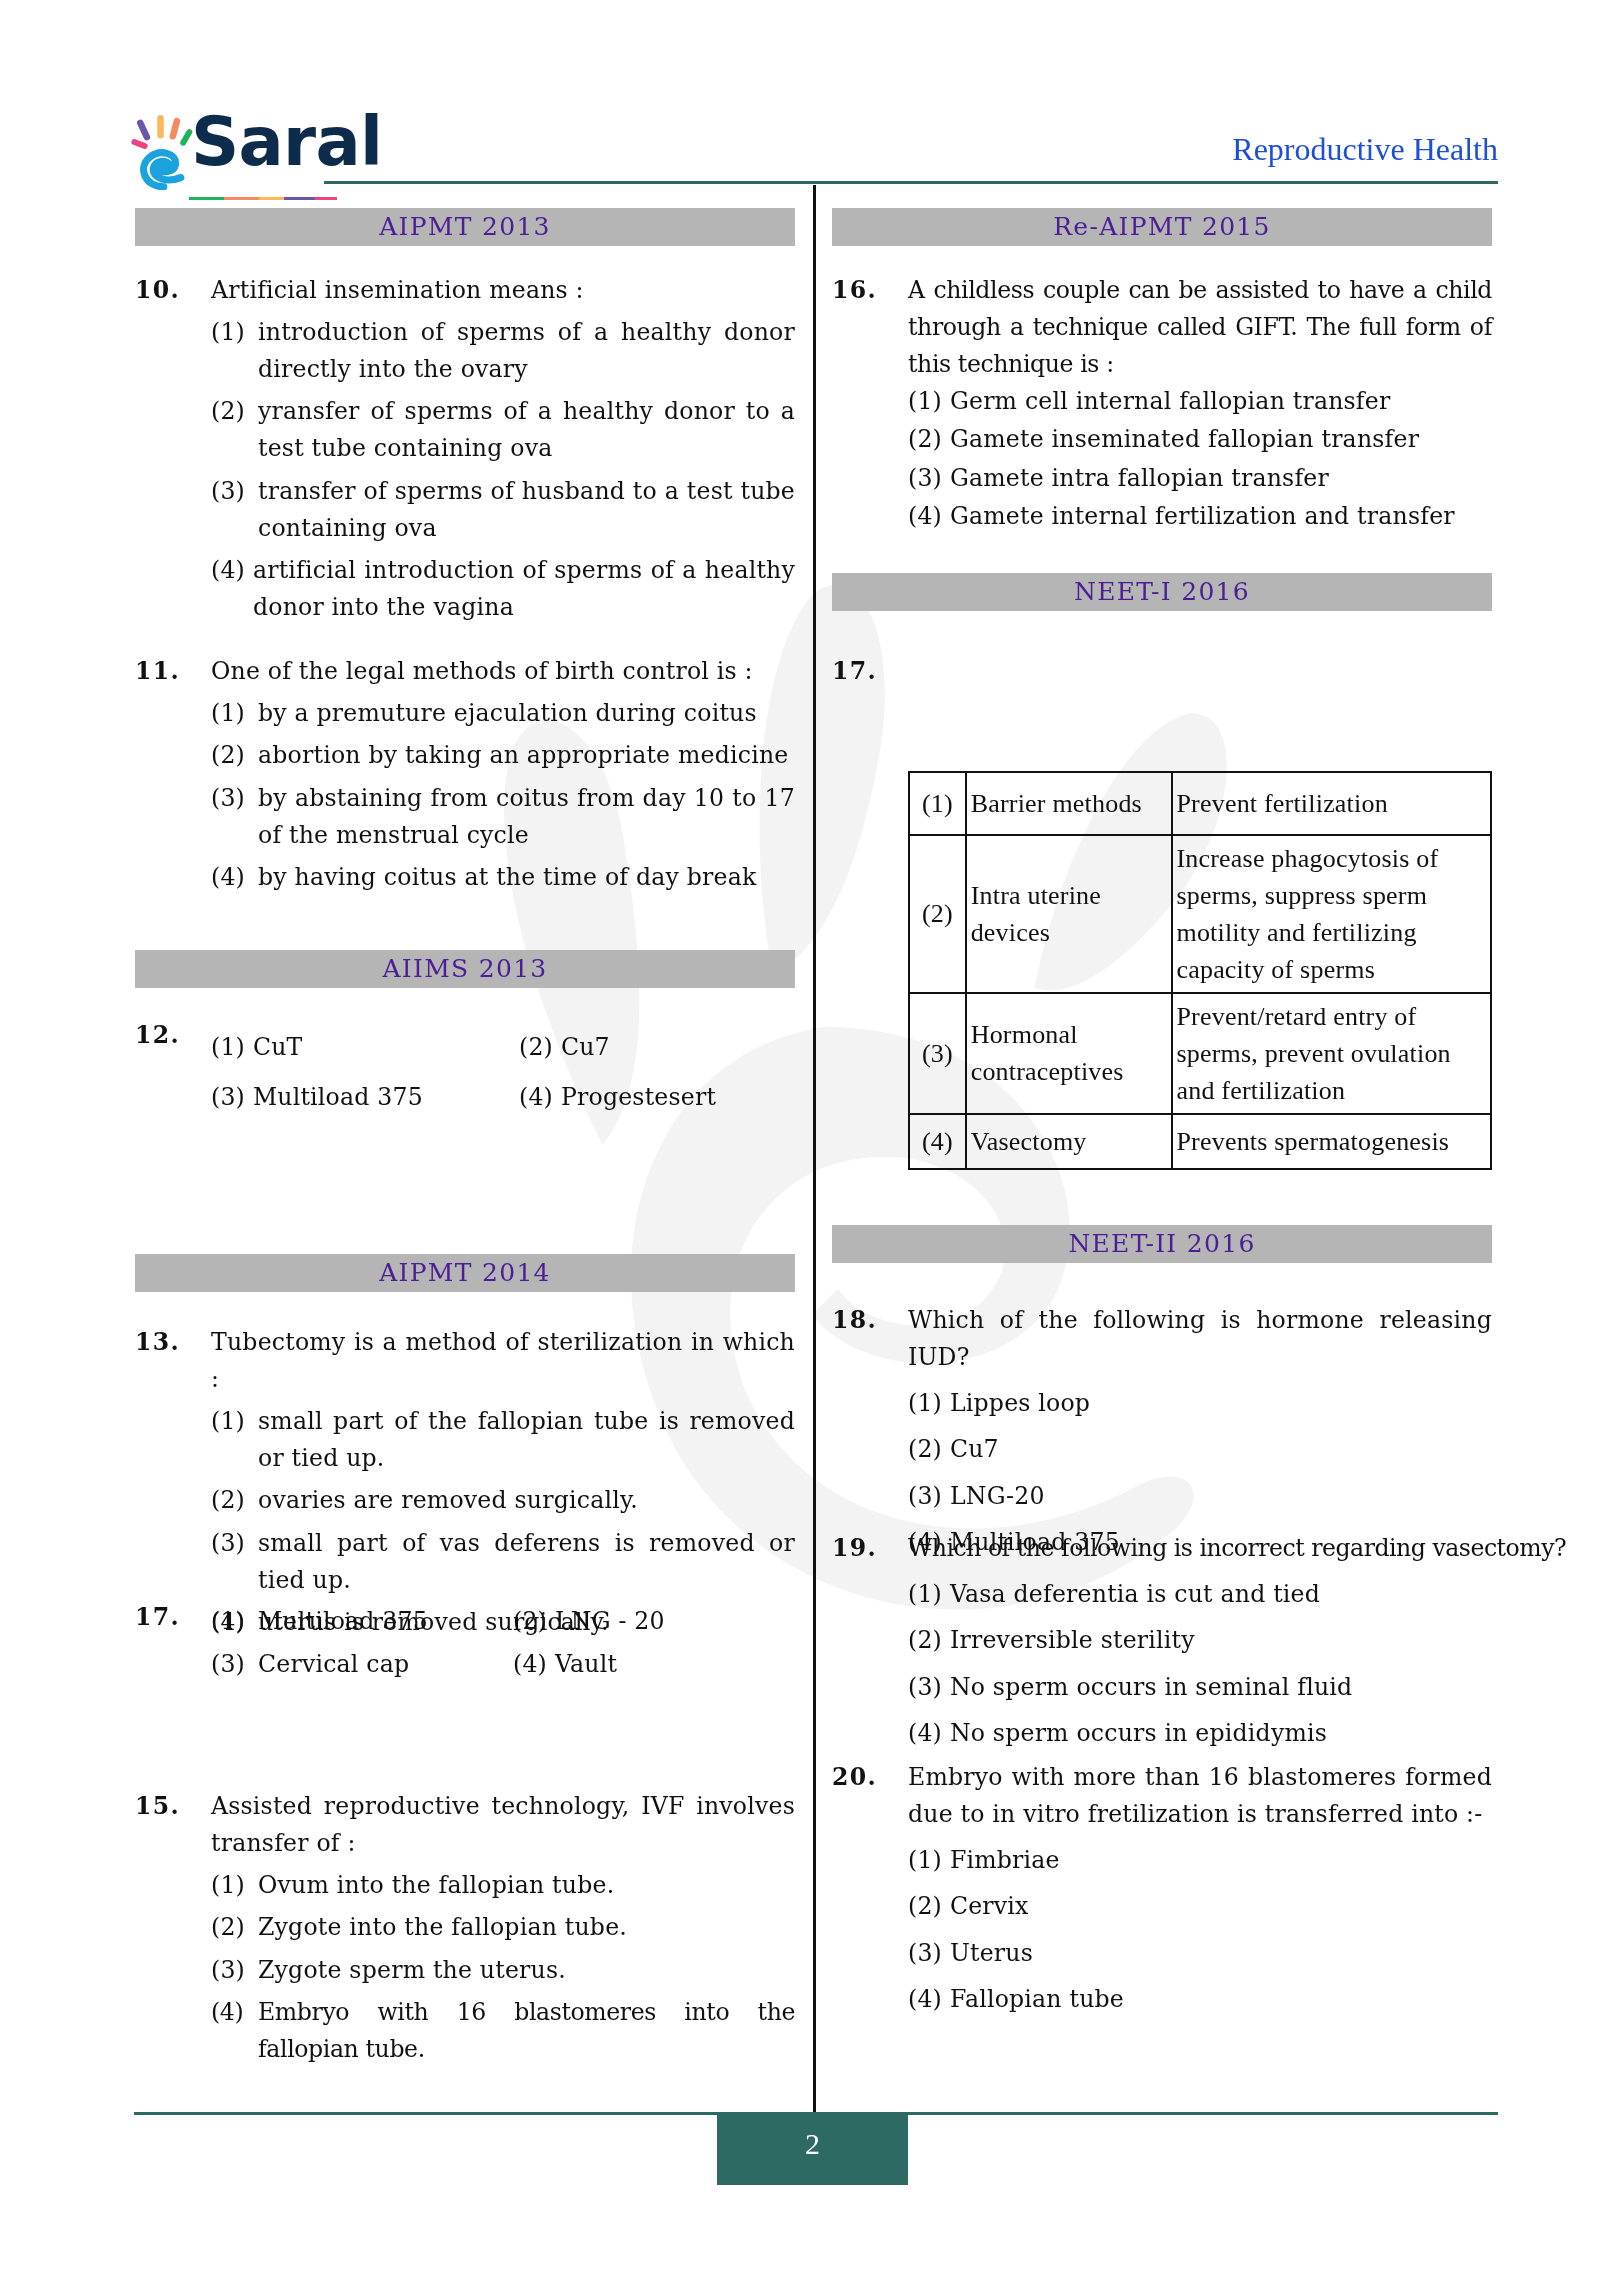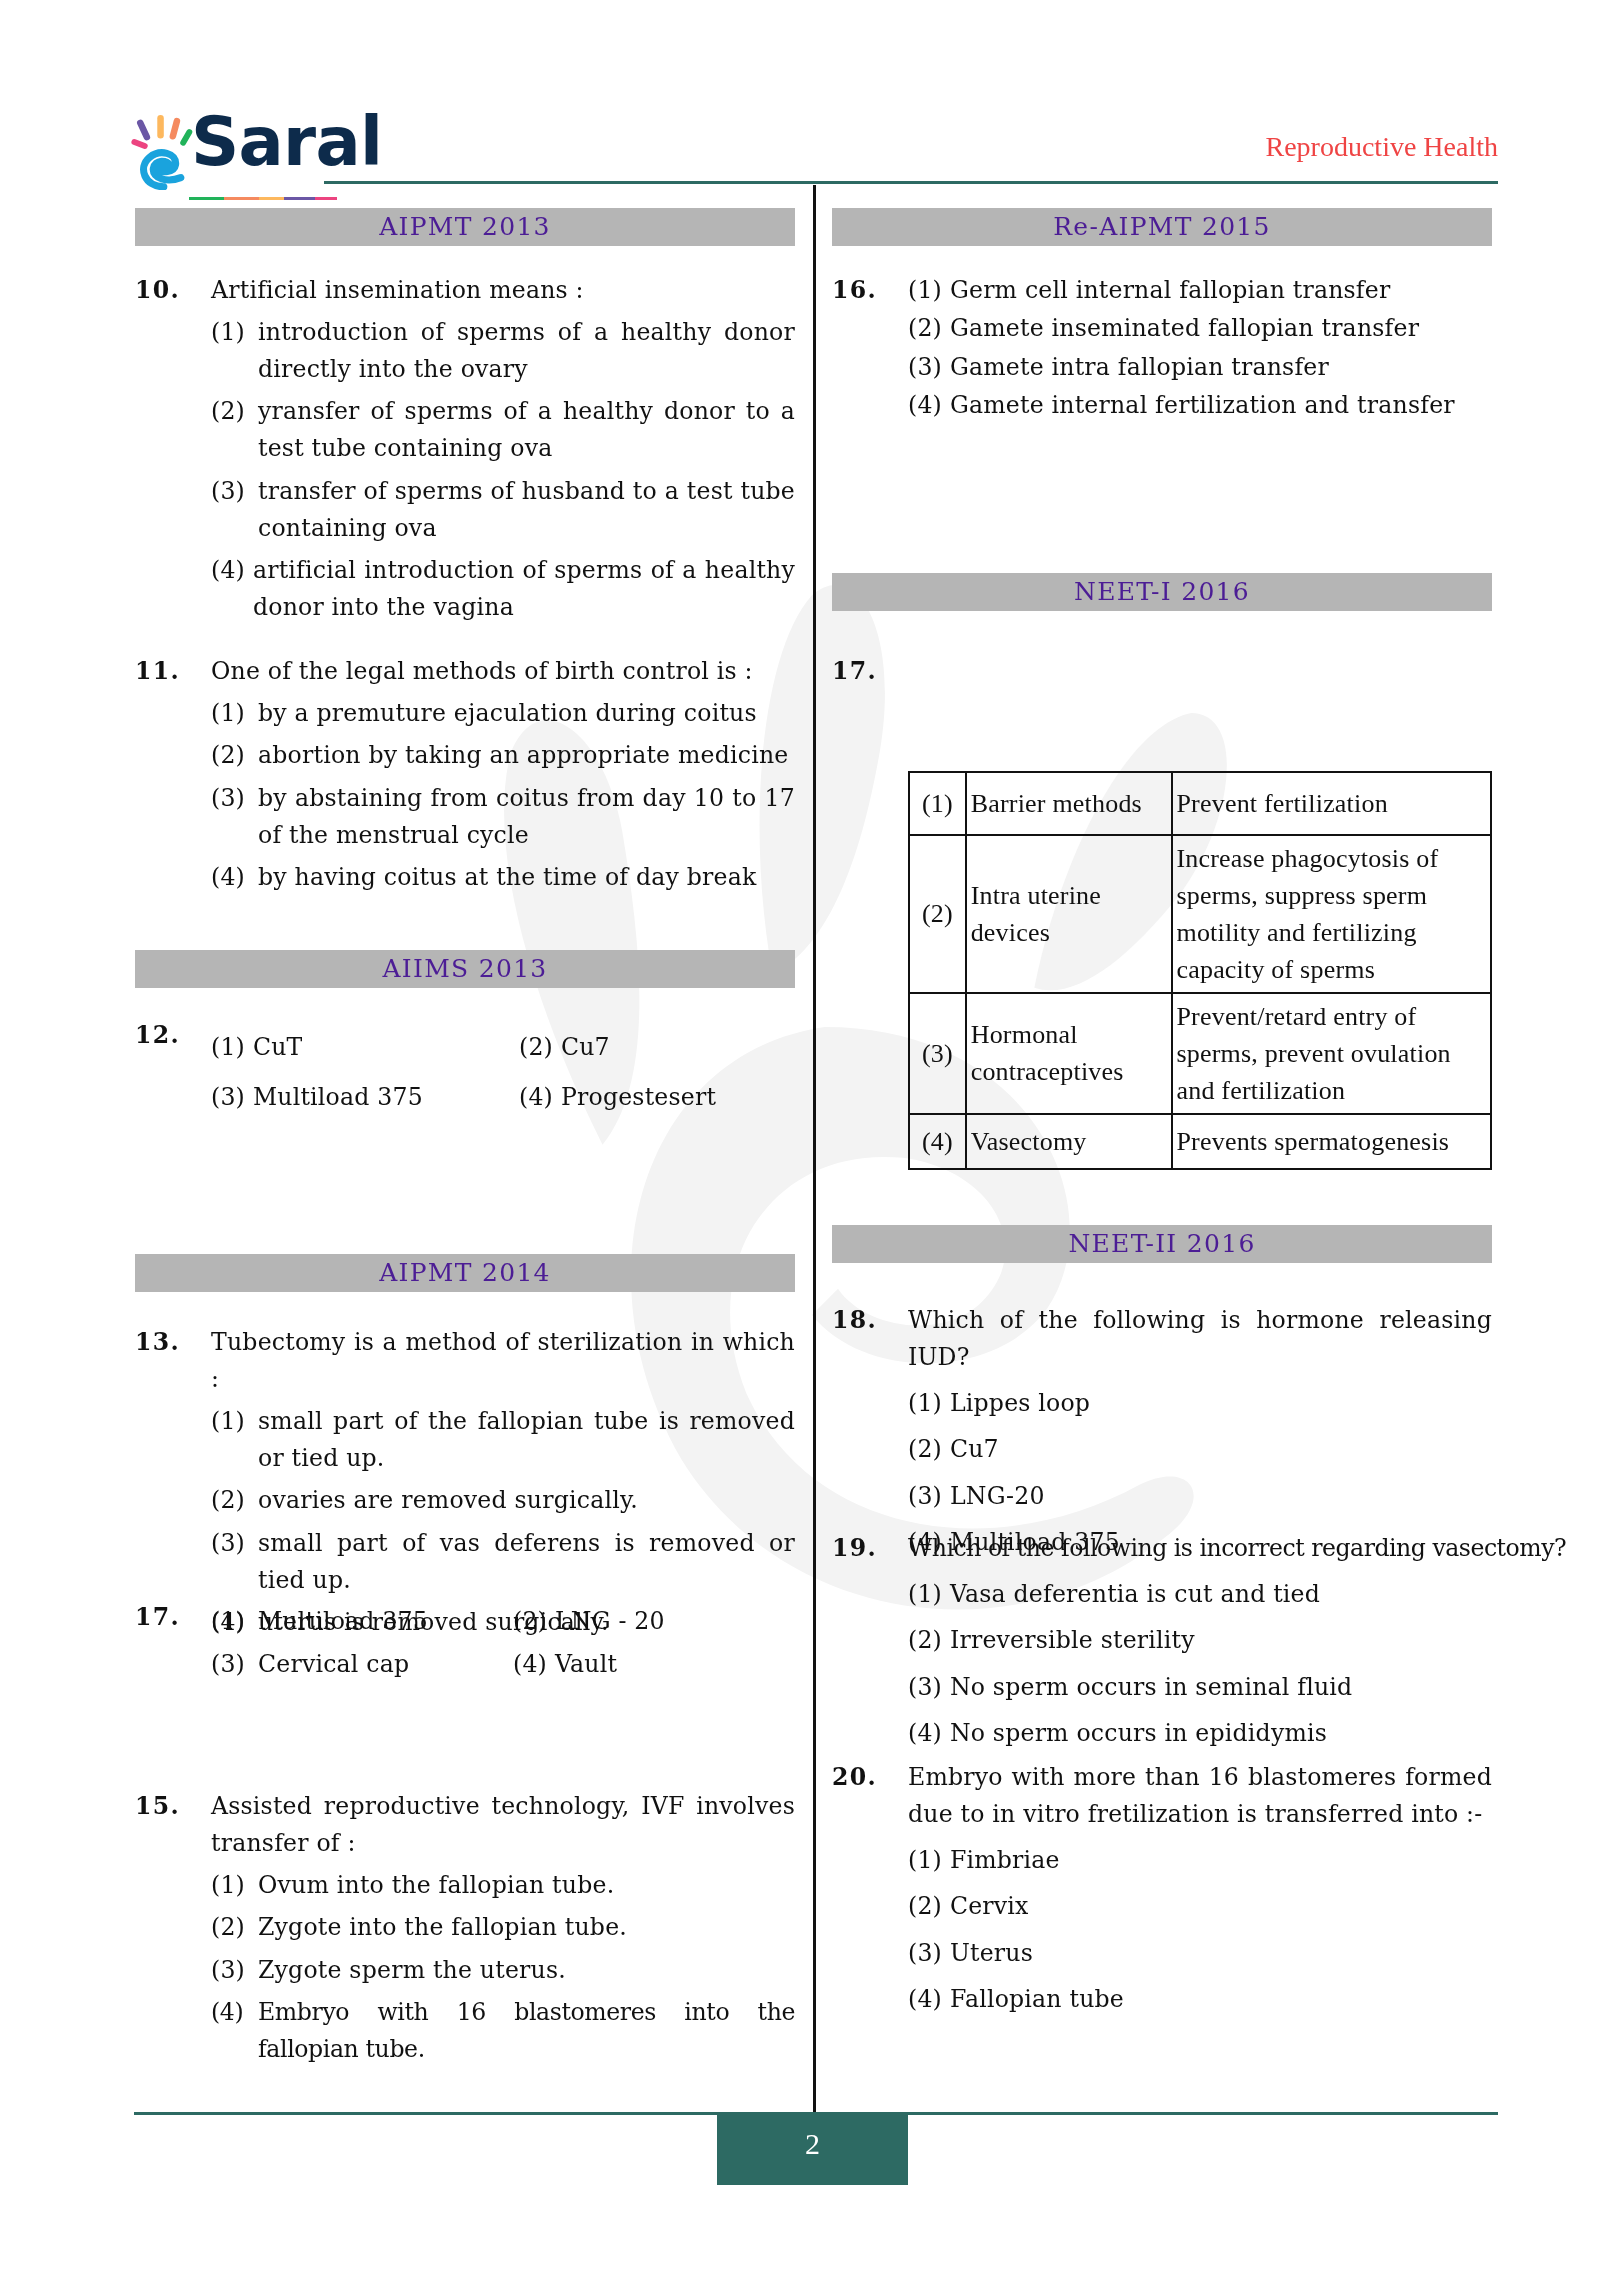--- a/index.html
+++ b/index.html
@@ -8,21 +8,21 @@
 
   
   .watermark { position: absolute; left: 406px; top: 556px; width: 851px; height: 1243px; z-index: 0; }
 
   
   .logo { position: absolute; left: 131px; top: 115px; width: 236px; height: 75px; z-index: 2; }
   .logo-text { position: absolute; left: 60px; top: -6.5px; font-family: "DejaVu Sans", "Liberation Sans", sans-serif;
                font-size: 67px; font-weight: 600; color: #0d2b4b; letter-spacing: -0.7px; line-height: 1; }
   .logo-bar { position: absolute; top: 82px; height: 3.3px; }
   .header-title { position: absolute; right: 124px; top: 131px; font-family: "Liberation Serif", serif;
-                  font-size: 28px; color: #ef4444; z-index: 2; }
+                  font-size: 32px; color: #1d4ed8; z-index: 2; }
   .header-rule { position: absolute; left: 324px; right: 124px; top: 181px; height: 3.3px; background: #2d6a63; z-index: 1; }
 
   
   .col-divider { position: absolute; left: 813px; top: 185px; width: 3.3px; height: 1927px; background: #111; z-index: 2; }
 
   
   .footer-rule { position: absolute; left: 134px; right: 124px; top: 2112px; height: 2.6px; background: #2d6a63; z-index: 2; }
   .page-number-box { position: absolute; left: 717px; top: 2114px; width: 191px; height: 71px; background: #2d6a63;
                      color: #fff; font-family: "Liberation Serif", serif; font-size: 30px; text-align: center; line-height: 60px; z-index: 2; }
 
@@ -233,20 +233,21 @@
   </div>
 </div>
 
 <div class="col col-right">
 
   <div class="section-bar" style="top:0;">Re-AIPMT  2015</div>
 
   <div class="q" style="top:64px;">
     <span class="q-num">16.</span>
     <div class="q-body">
+      <div class="q-text" style="letter-spacing:-0.4px;">A childless couple can be assisted to have a child through a technique called GIFT. The full form of this technique is :</div>
       <div class="opt tight" style="margin-top:0;">
           <span class="opt-label">(1)</span>
           <span class="opt-text">Germ cell internal fallopian transfer</span>
         </div>
       <div class="opt tight" style="margin-top:1.3px;">
           <span class="opt-label">(2)</span>
           <span class="opt-text">Gamete inseminated fallopian transfer</span>
         </div>
       <div class="opt tight" style="margin-top:1.3px;">
           <span class="opt-label">(3)</span>

